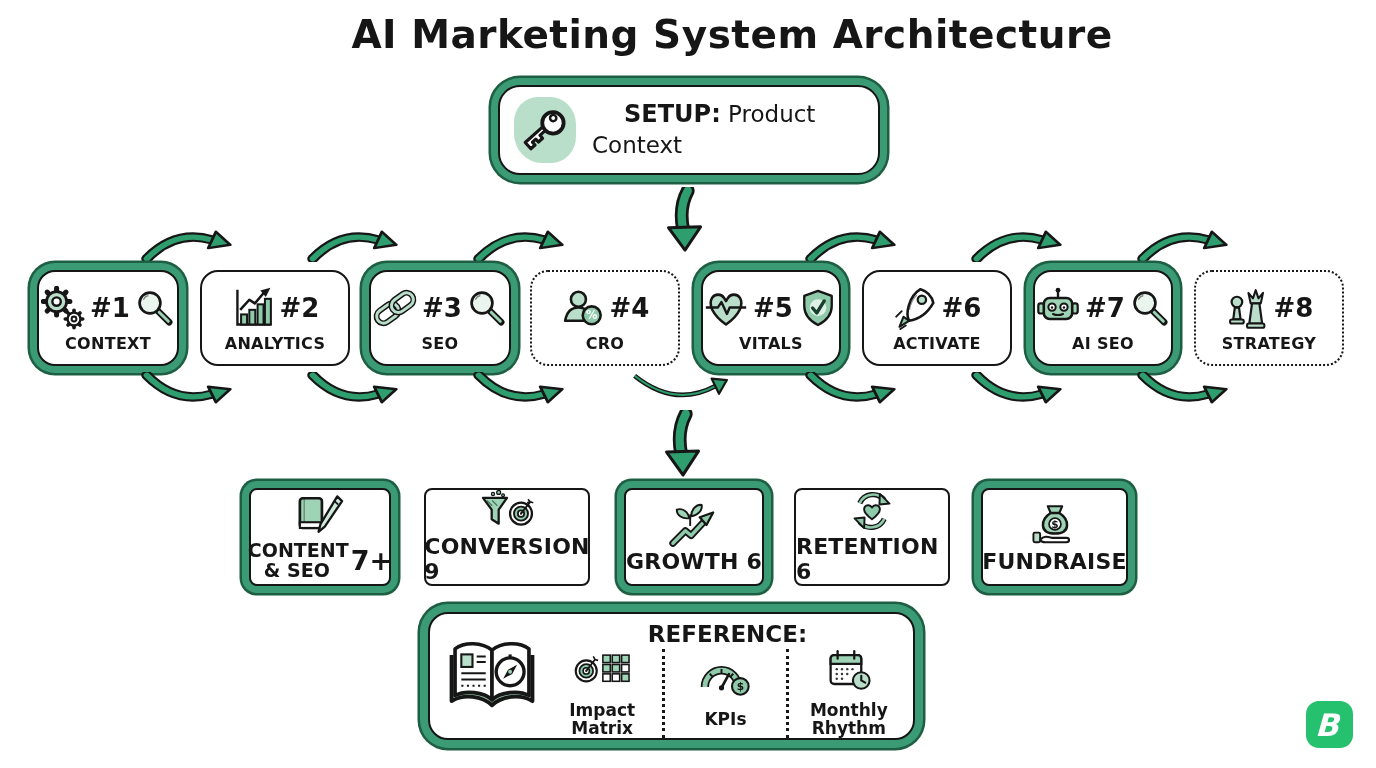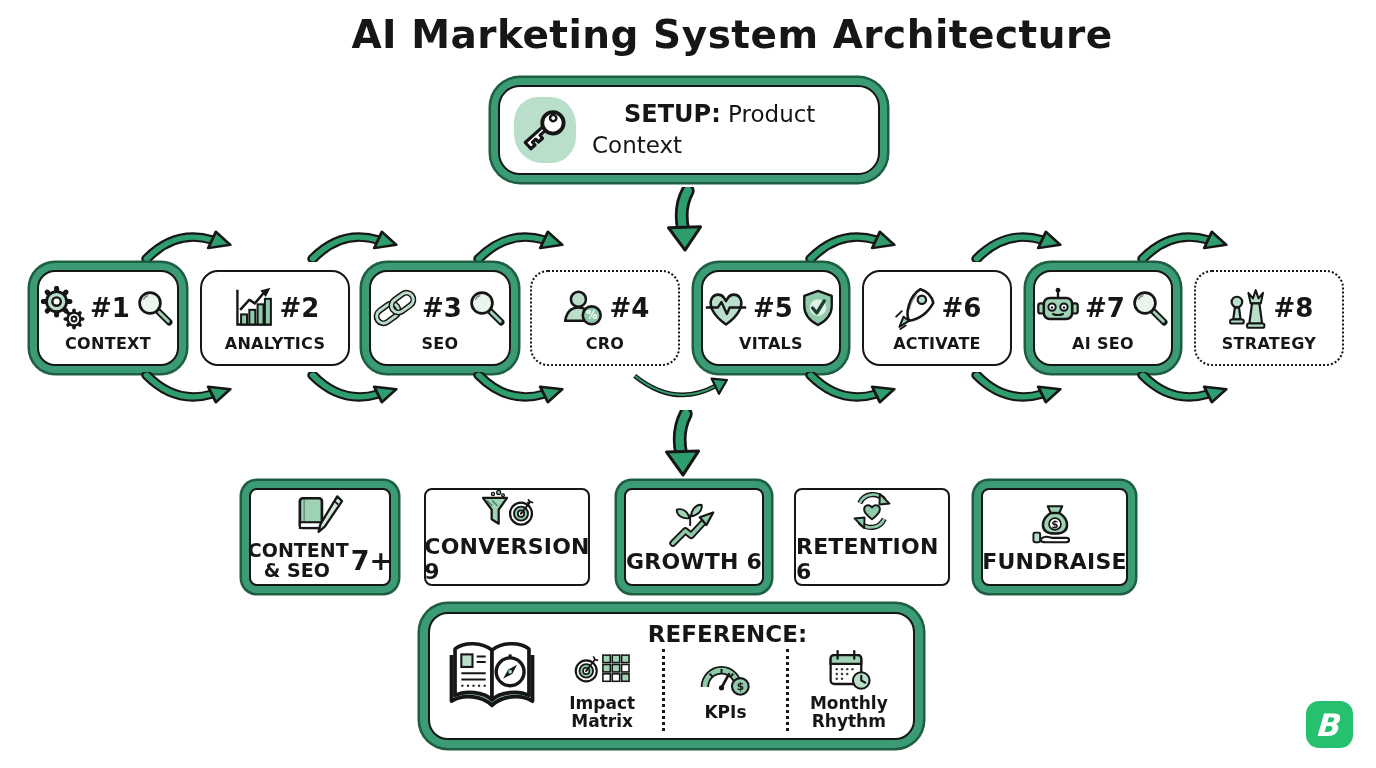--- a/index.html
+++ b/index.html
@@ -36,21 +36,21 @@
   .pb0-label{font-size:19px;font-weight:700;line-height:1.05;text-align:center;width:98px;}
   .pb0-count{font-size:27px;font-weight:800;line-height:.9;}
   
   .ref-box{left:428px;top:612px;width:487px;height:128px;border-radius:20px;
            box-shadow:0 0 0 8px #3a9b74,0 0 0 10.5px #1e5e43;
            flex-direction:row;align-items:center;justify-content:flex-start;}
   .ref-book{width:92px;height:80px;margin:0 4px 0 16px;flex:0 0 auto;}
   .ref-right{flex:1;display:flex;flex-direction:column;height:100%;}
   .ref-title{text-align:center;font-size:23px;font-weight:800;margin-top:7px;}
   .ref-cells{flex:1;display:flex;align-items:stretch;margin:2px 4px 8px 0;}
-  .ref-cell{flex:1;display:flex;flex-direction:column;align-items:center;justify-content:center;gap:3px;}
+  .ref-cell{flex:1;display:flex;flex-direction:column;align-items:center;justify-content:center;gap:10px;}
   .ref-cell + .ref-cell{border-left:3.5px dotted #161616;}
   .ref-label{font-size:17px;font-weight:700;line-height:1.08;text-align:center;width:104px;}
   .ref-ic{height:42px;}
   
   .arrow{position:absolute;}
   
   .logo{position:absolute;left:1306px;top:701px;width:47px;height:47px;background:#25c16f;
         border-radius:13px;display:flex;align-items:center;justify-content:center;}
   .logo span{color:#fff;font-size:31px;font-weight:800;font-style:italic;transform:skewX(-5deg);}
 </style>

